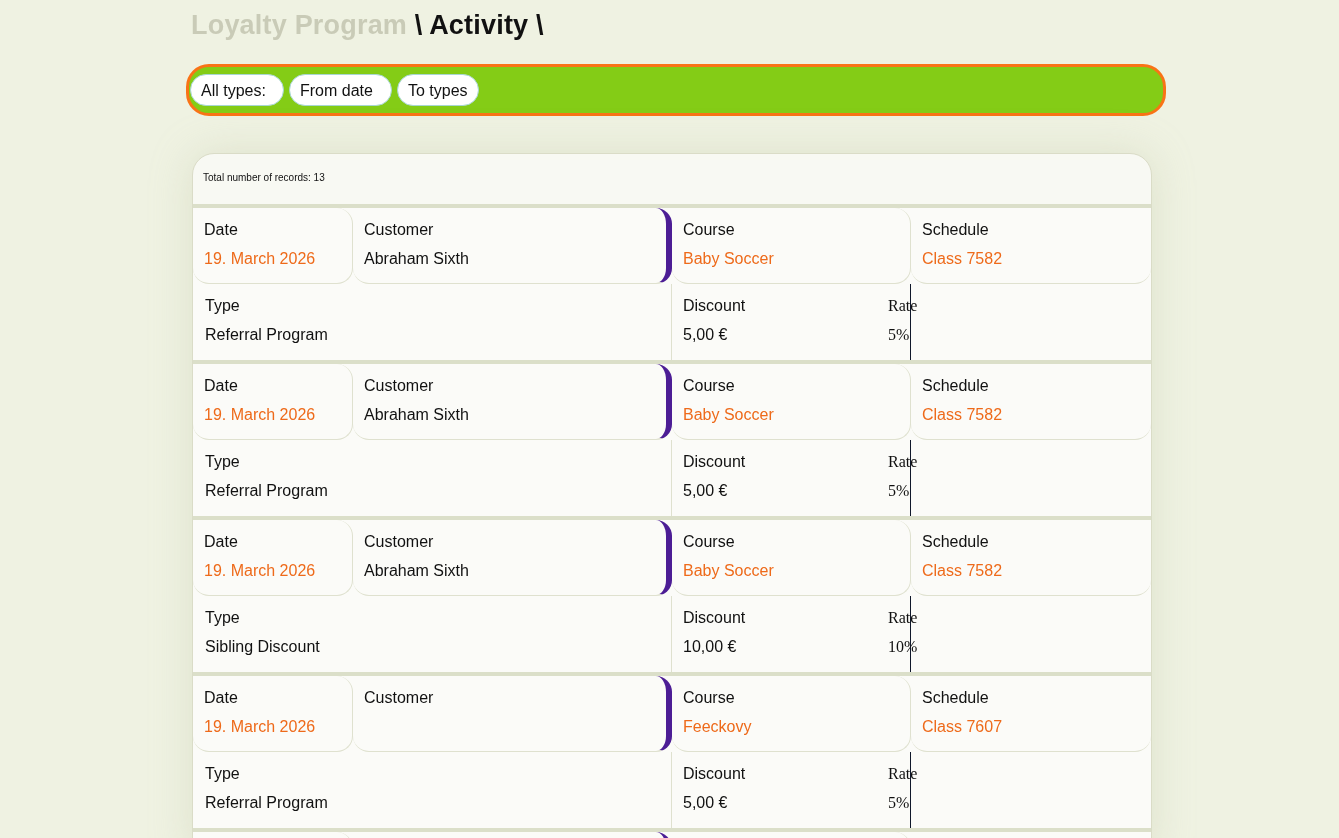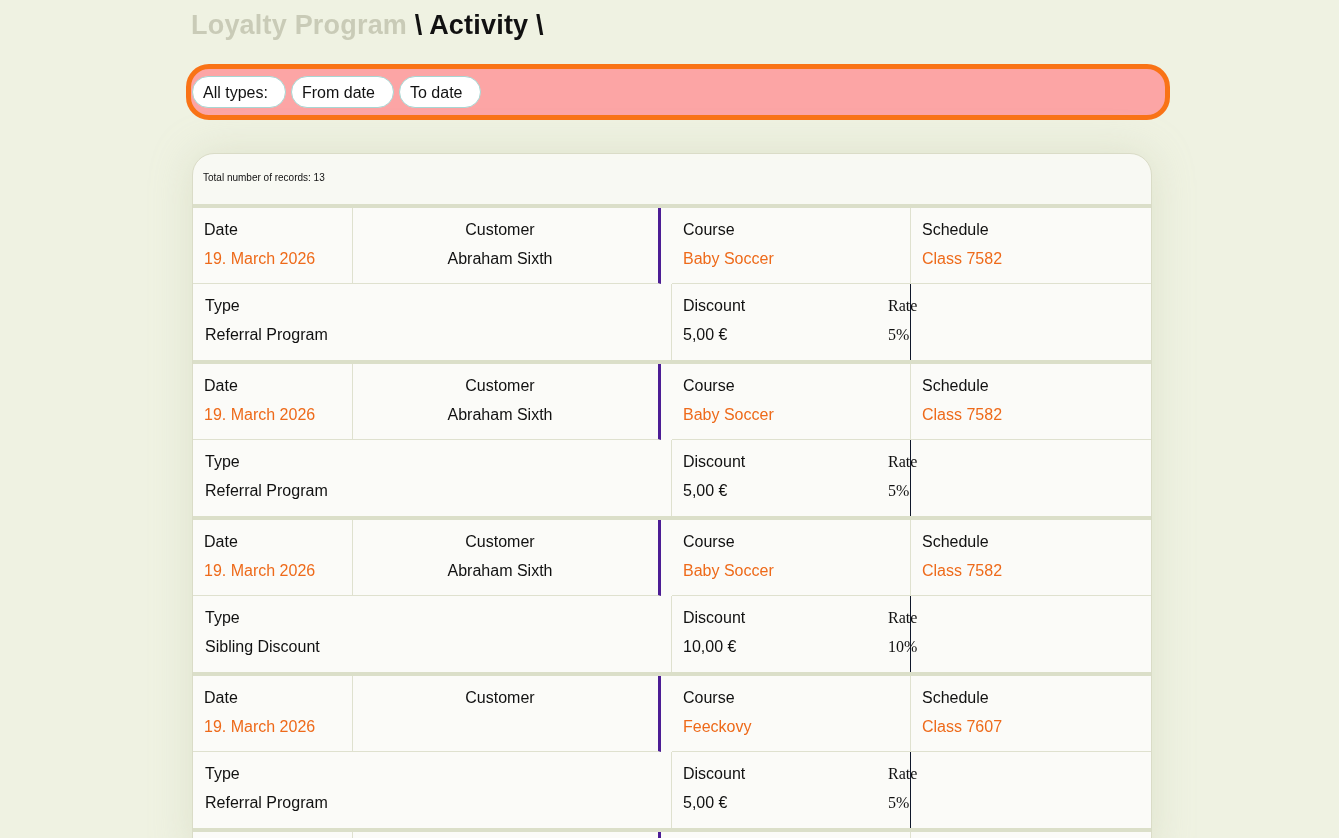--- a/index.html
+++ b/index.html
@@ -11,21 +11,21 @@
     }
     .page { position: absolute; left: 191px; top: 0; width: 972px; }
     .title {
       position: absolute; left: 0; top: 10px; white-space: nowrap;
       font-family: "Liberation Sans", sans-serif; font-weight: bold; font-size: 27px; letter-spacing: 0.2px;
     }
     .title .crumb { color: #c9cbb7; margin-top: 28px; }
     .title .sep, .title .current { color: #111; }
     .filter-bar {
       position: absolute; left: -5px; top: 64px; width: 974px; height: 46px;
-      border-radius: 23px; background: #fca5a5; border: 5px solid #f97316;
+      border-radius: 23px; background: #84cc16; border: 3px solid #f97316;
     }
     .chip {
       position: absolute; top: 7px; height: 32px; padding: 0 10px;
       border-radius: 16px; background: #ffffff; border: 1px solid #a8d6d2;
       font-family: "Liberation Sans", sans-serif; font-size: 16px; line-height: 32px; color: #111;
       box-sizing: border-box;
     }
     .card {
       position: absolute; left: 1px; top: 153px; width: 958px; height: 700px;
       background: #f8f9f3; border: 1px solid #dadcc7; border-radius: 22px 22px 0 0;
@@ -41,45 +41,45 @@
       border-top: 4px solid #dbdfc9; background: #fbfbf8;
       position: relative; height: 152px;
     }
     .cell {
       position: absolute; box-sizing: border-box; padding: 12px 11px 0 11px;
       font-family: "Liberation Sans", sans-serif; font-size: 16px;
     }
     .cell .label { color: #111; height: 29px; line-height: 20px; }
     .cell .value { color: #111; line-height: 20px; }
     .cell .value.link { color: #ee6a1a; }
-    .r1 { top: 0; height: 76px; border-bottom: 1px solid #dfe1cf; }
+    .r1 { top: 0; height: 76px; border-bottom: 1px solid #dfe1cf; border-radius: 16px; }
     .r2 { top: 76px; height: 76px; }
     .c-date { left: 0; width: 160px; border-right: 1px solid #dfe1cf; }
-    .c-cust { left: 149px; width: 319px; border-right: 3px solid #4c1d95; text-align: center; }
+    .c-cust { left: 160px; width: 319px; border-right: 6px solid #4c1d95; }
     .c-course { left: 479px; width: 239px; border-right: 1px solid #dfe1cf; }
     .c-sched { left: 718px; width: 240px; }
     .c-type { left: 0; width: 479px; border-right: 1px solid #dfe1cf; padding-left: 12px; }
     .c-disc { left: 479px; width: 239px; border-right: 1px solid #0f172a; }
     .c-rate { left: 684px; width: 240px; font-family: Liberation Serif, serif; }
   </style>
 </head>
 <body>
 
 <div class="page">
   <div class="title">
     <span class="crumb">Loyalty Program</span>
     <span class="sep">\</span>
     <span class="current">Activity</span>
     <span class="sep">\</span>
   </div>
 
   <div class="filter-bar">
     <div class="chip" style="left:1px;width:94px;">All types:</div>
     <div class="chip" style="left:100px;width:103px;">From date</div>
-    <div class="chip" style="left:208px;width:82px;">To date</div>
+    <div class="chip" style="left:208px;width:82px;">To types</div>
   </div>
 
   <div class="card">
     <div class="total">Total number of records: 13</div>
     <div class="records">
 
       <div class="record">
         <div class="cell r1 c-date">
             <div class="label">Date</div>
             <div class="value link">19. March 2026</div>

